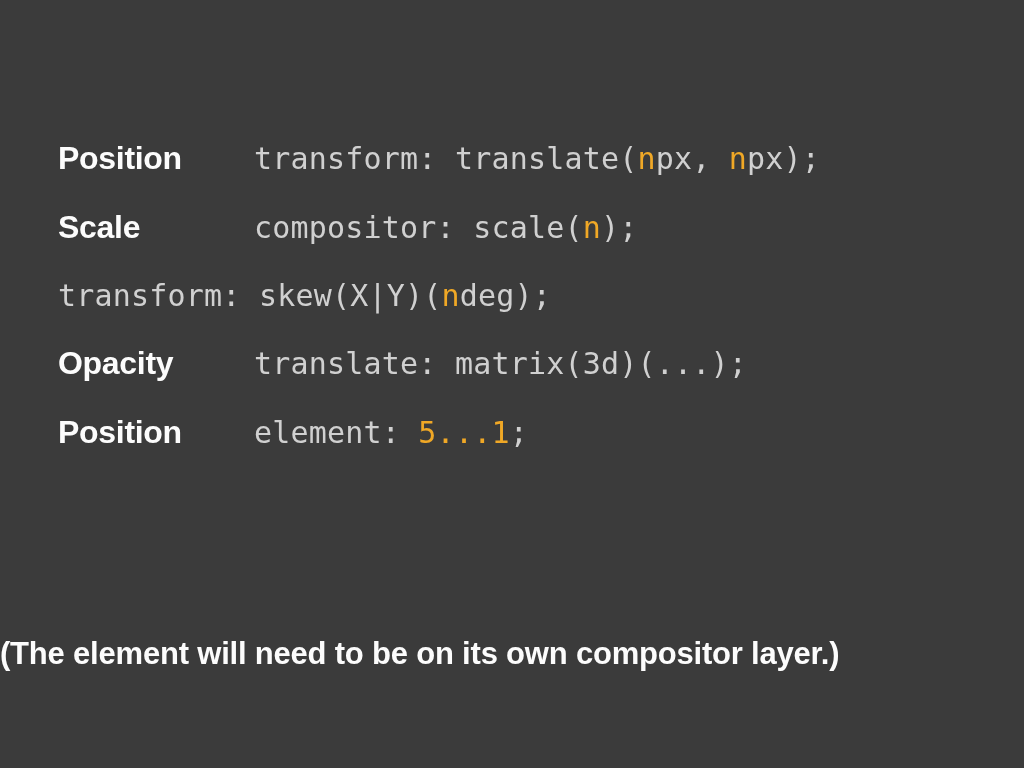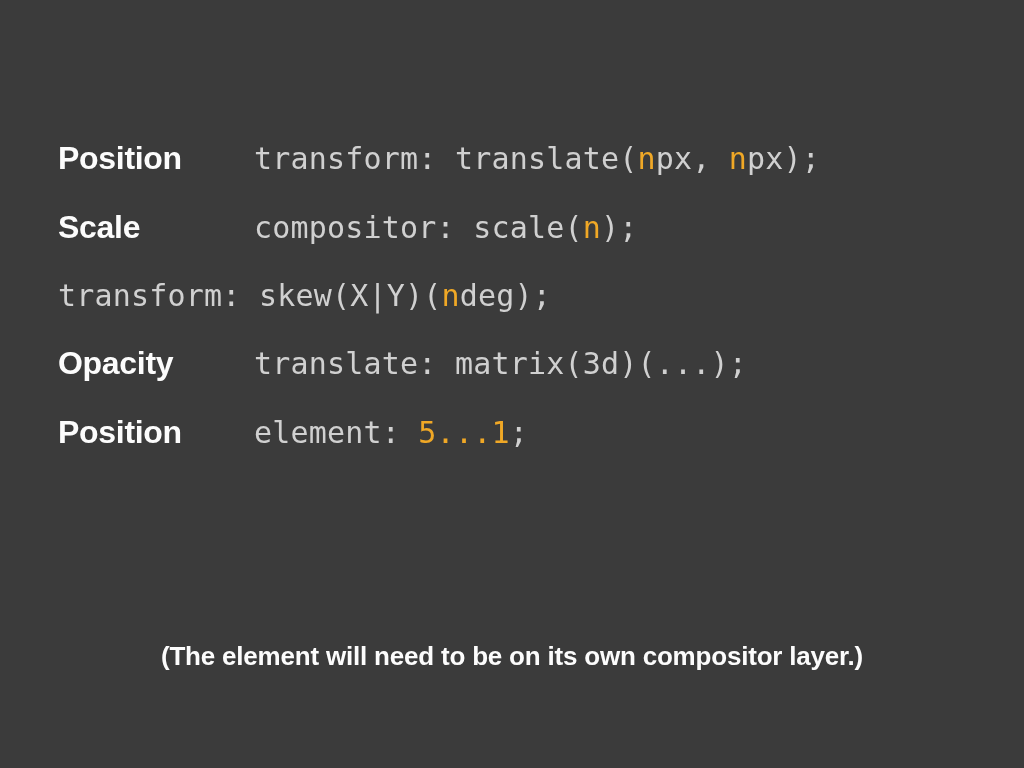--- a/index.html
+++ b/index.html
@@ -48,23 +48,23 @@
       text-align: right;
     }
     .code .n {
       color: #f0a826;
     }
     .footnote {
       position: absolute;
       left: 0;
       right: 0;
       bottom: 96px;
-      text-align: center;
+      text-align: left;
       font-weight: 700;
-      font-size: 26px;
+      font-size: 31px;
       color: #fcfcfc;
       letter-spacing: -0.2px;
     }
   </style>
 </head>
 <body>
 
 <div class="slide">
   <div class="rows">
 

